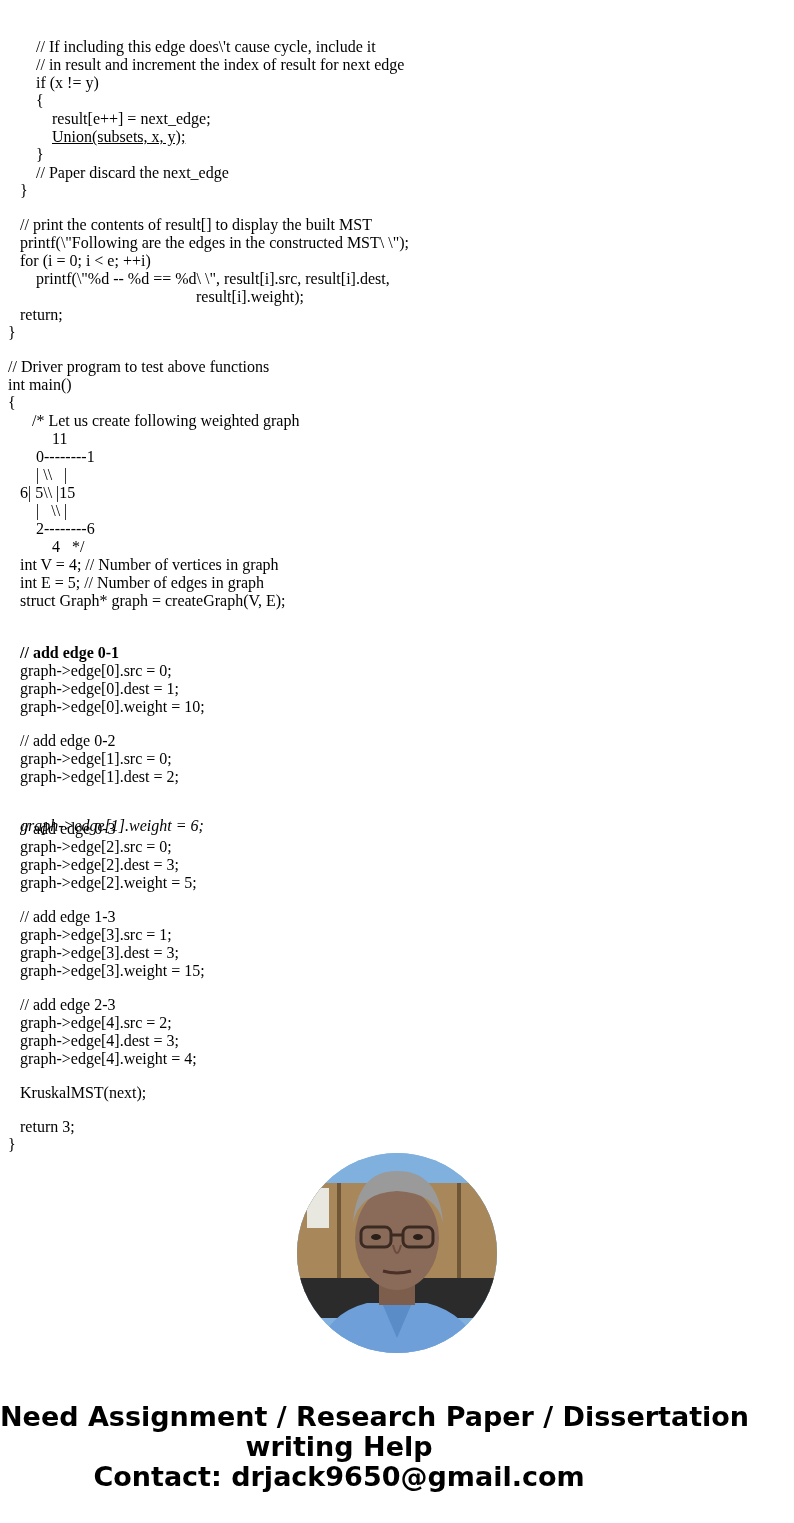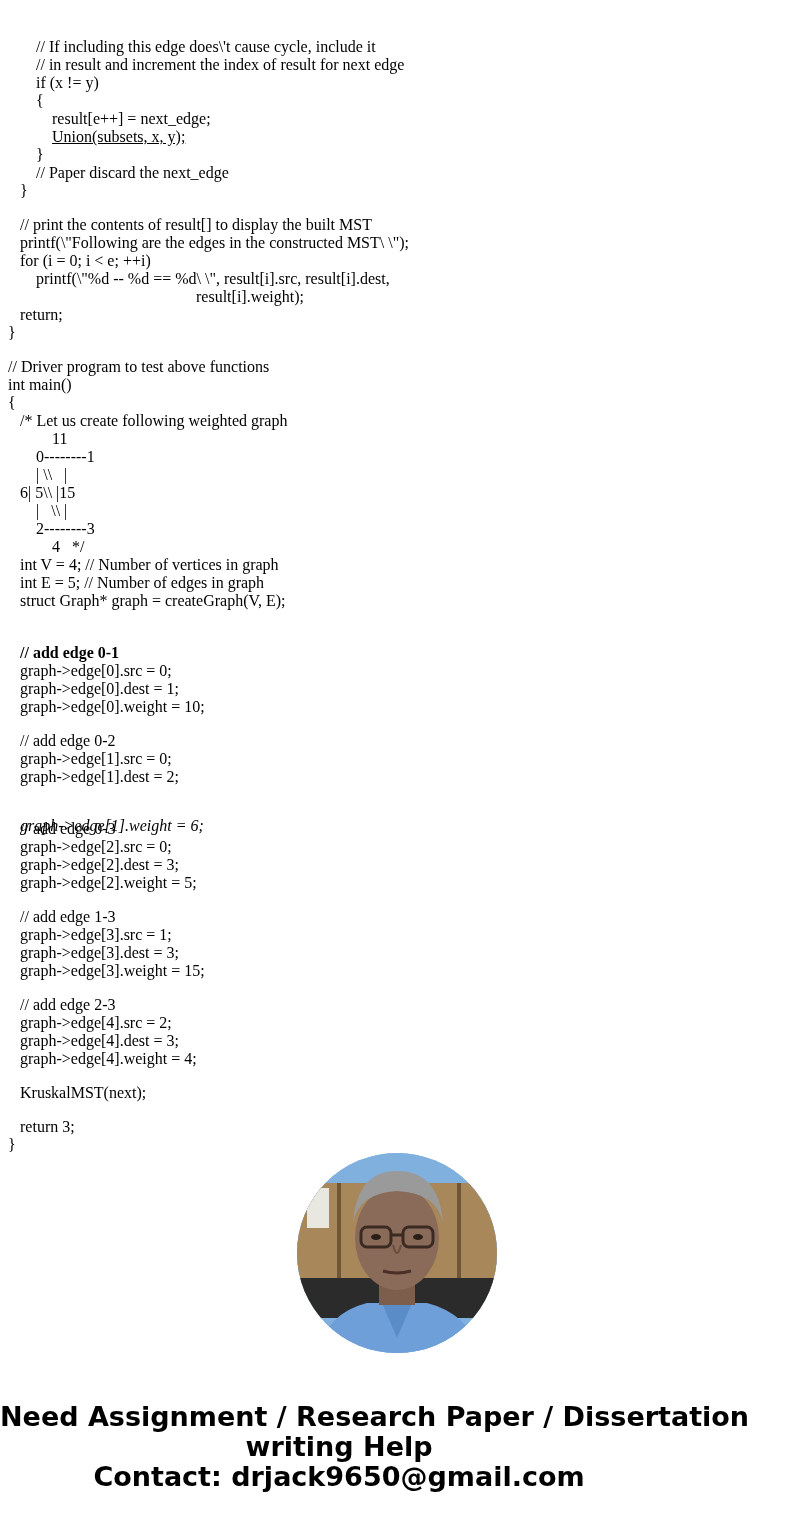--- a/index.html
+++ b/index.html
@@ -47,27 +47,27 @@
     <div class="ln" style="left: 20px; top: 169px;">// print the contents of result[] to display the built MST</div>
     <div class="ln" style="left: 20px; top: 187px;">printf(\"Following are the edges in the constructed MST\ \");</div>
     <div class="ln" style="left: 20px; top: 205px;">for (i = 0; i &lt; e; ++i)</div>
     <div class="ln" style="left: 36px; top: 223px;">printf(\"%d -- %d == %d\ \", result[i].src, result[i].dest,</div>
     <div class="ln" style="left: 196px; top: 241px;">result[i].weight);</div>
     <div class="ln" style="left: 20px; top: 259px;">return;</div>
     <div class="ln" style="left: 8px; top: 277px;">}</div>
     <div class="ln" style="left: 8px; top: 311px;">// Driver program to test above functions</div>
     <div class="ln" style="left: 8px; top: 329px;">int main()</div>
     <div class="ln" style="left: 8px; top: 347px;">{</div>
-    <div class="ln" style="left: 20px; top: 365px; text-align: center;">/* Let us create following weighted graph</div>
+    <div class="ln" style="left: 32px; top: 365px; text-align: center;">/* Let us create following weighted graph</div>
     <div class="ln" style="left: 52px; top: 383px;">11</div>
     <div class="ln" style="left: 36px; top: 401px;">0--------1</div>
     <div class="ln" style="left: 36px; top: 419px;">| \\   |</div>
     <div class="ln" style="left: 20px; top: 437px;">6| 5\\ |15</div>
     <div class="ln" style="left: 36px; top: 455px;">|   \\ |</div>
-    <div class="ln" style="left: 36px; top: 473px;">2--------3</div>
+    <div class="ln" style="left: 36px; top: 473px;">2--------6</div>
     <div class="ln" style="left: 52px; top: 491px;">4   */</div>
     <div class="ln" style="left: 20px; top: 509px;">int V = 4; // Number of vertices in graph</div>
     <div class="ln" style="left: 20px; top: 527px;">int E = 5; // Number of edges in graph</div>
     <div class="ln" style="left: 20px; top: 545px;">struct Graph* graph = createGraph(V, E);</div>
     <div class="ln" style="left: 20px; top: 597px; font-weight: bold;">// add edge 0-1</div>
     <div class="ln" style="left: 20px; top: 615px;">graph-&gt;edge[0].src = 0;</div>
     <div class="ln" style="left: 20px; top: 633px;">graph-&gt;edge[0].dest = 1;</div>
     <div class="ln" style="left: 20px; top: 651px;">graph-&gt;edge[0].weight = 10;</div>
     <div class="ln" style="left: 20px; top: 685px;">// add edge 0-2</div>
     <div class="ln" style="left: 20px; top: 703px;">graph-&gt;edge[1].src = 0;</div>

